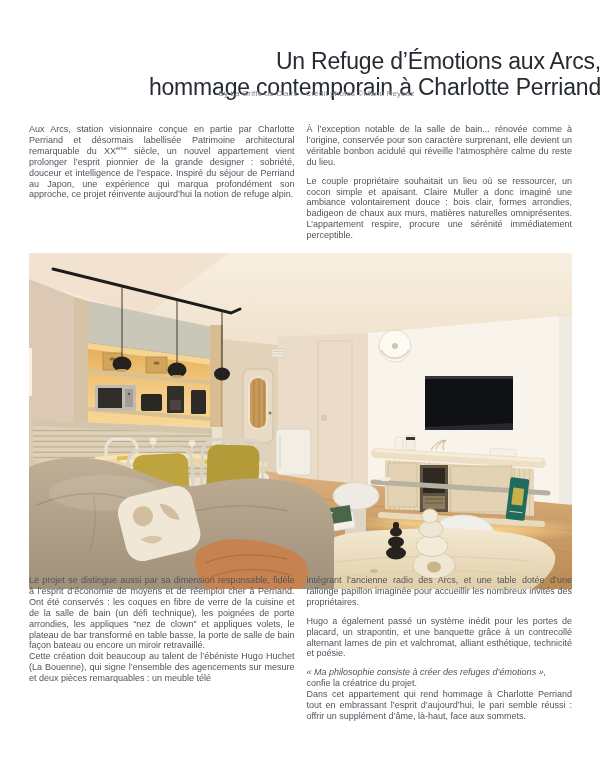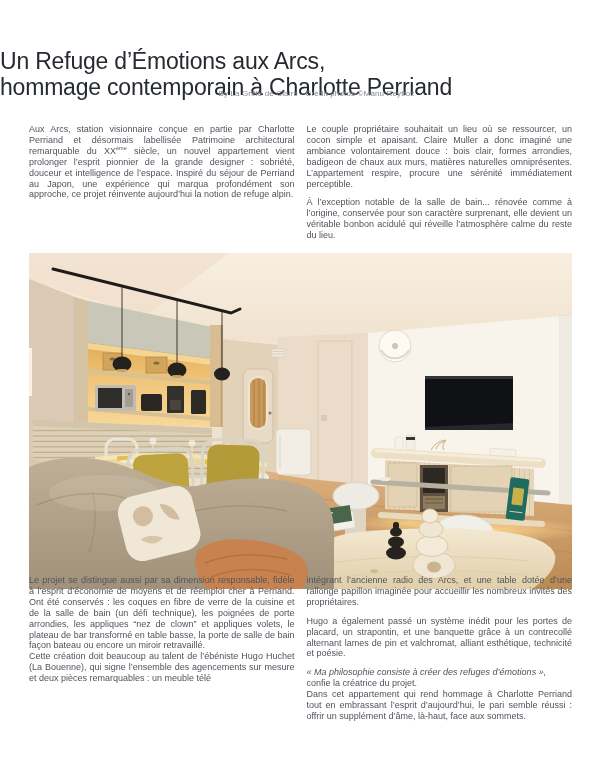--- a/index.html
+++ b/index.html
@@ -1,19 +1,19 @@
 <!DOCTYPE html>
 <html><head>
 <meta charset="utf-8">
 <style>
   html,body{margin:0;padding:0;background:#ffffff;}
   body{width:601px;height:777px;overflow:hidden;font-family:"Liberation Sans",sans-serif;}
   .page{position:relative;width:601px;height:777px;background:#fff;}
 
-  .title{position:absolute;top:33px;left:0;width:100%;text-align:left;
+  .title{position:absolute;top:33px;left:0;width:100%;text-align:right;
          font-size:23px;line-height:26px;font-weight:500;color:#262a31;letter-spacing:-.2px;}
   .byline{position:absolute;top:89px;left:16px;width:100%;text-align:center;
           font-size:8px;color:#85888e;letter-spacing:.15px;}
 
   .cols{position:absolute;left:29px;width:543px;display:flex;gap:12px;}
   .cols.intro{top:124px;}
   .cols.bottom{top:575px;}
   .col{width:265.5px;font-size:9px;line-height:10.9px;text-align:justify;color:#4f545b;}
   .col p{margin:0 0 8px 0;}
   .col p.tight{margin-bottom:0;}
@@ -33,22 +33,22 @@
   <h1 class="title"><span>Un Refuge d’Émotions aux Arcs,</span><br>
     <span>hommage contemporain à Charlotte Perriand</span></h1>
 
   <div class="byline">By La Griffe de Claire - Crédit photos ©Manu Reyboz</div>
 
   <div class="cols intro">
     <div class="col">
       <p><span>Aux Arcs, station visionnaire conçue en partie par Charlotte Perriand et désormais labellisée Patrimoine architectural remarquable du XX</span><sup>ème</sup><span> siècle, un nouvel appartement vient prolonger l’esprit pionnier de la grande designer : sobriété, douceur et intelligence de l’espace. Inspiré du séjour de Perriand au Japon, une expérience qui marqua profondément son approche, ce projet réinvente aujourd’hui la notion de refuge alpin.</span></p>
     </div>
     <div class="col">
+      <p>À l’exception notable de la salle de bain... rénovée comme à l’origine, conservée pour son caractère surprenant, elle devient un véritable bonbon acidulé qui réveille l’atmosphère calme du reste du lieu.</p>
       <p>Le couple propriétaire souhaitait un lieu où se ressourcer, un cocon simple et apaisant. Claire Muller a donc imaginé une ambiance volontairement douce : bois clair, formes arrondies, badigeon de chaux aux murs, matières naturelles omniprésentes. L’appartement respire, procure une sérénité immédiatement perceptible.</p>
-      <p>À l’exception notable de la salle de bain... rénovée comme à l’origine, conservée pour son caractère surprenant, elle devient un véritable bonbon acidulé qui réveille l’atmosphère calme du reste du lieu.</p>
     </div>
   </div>
 
   <figure class="photo">
     <svg width="543" height="336" viewBox="0 0 543 336" xmlns="http://www.w3.org/2000/svg">
       <defs>
         <linearGradient id="gWall" x1="0" y1="0" x2="0" y2="1">
           <stop offset="0" stop-color="#f3e9da"></stop>
             <stop offset="1" stop-color="#e9dbc6"></stop>
         </linearGradient>

